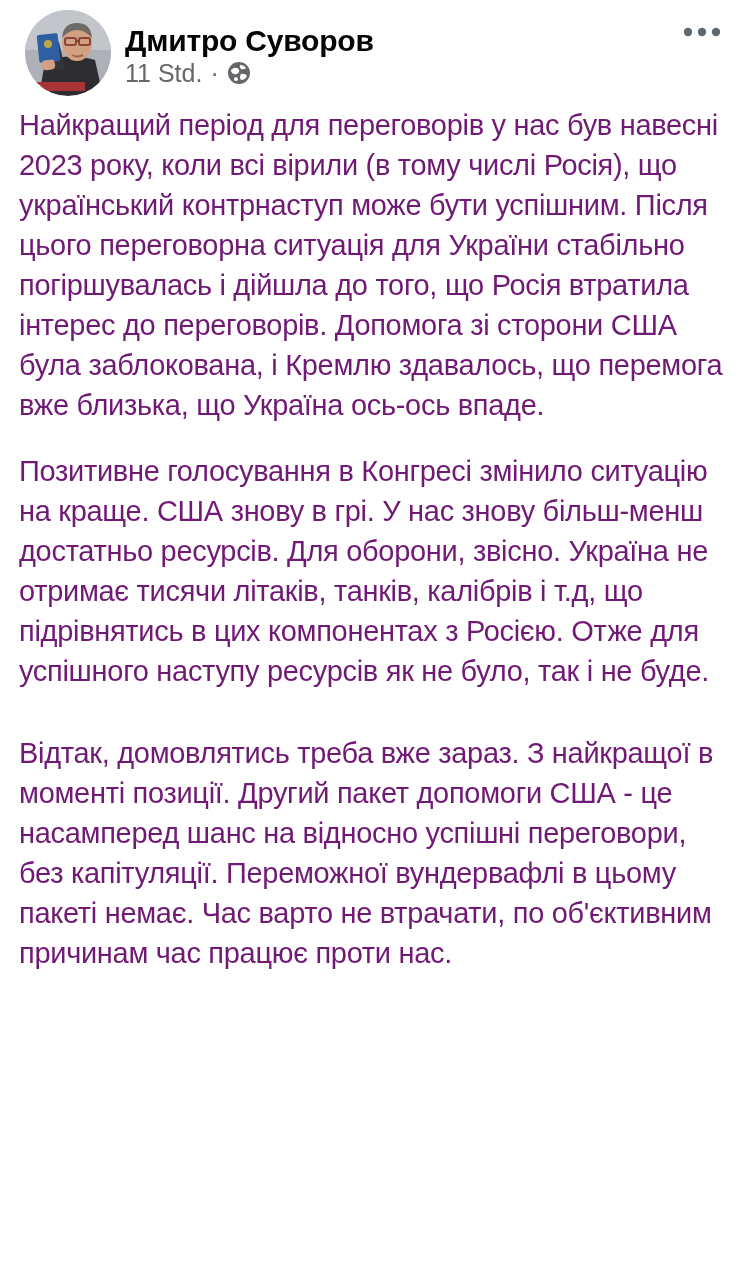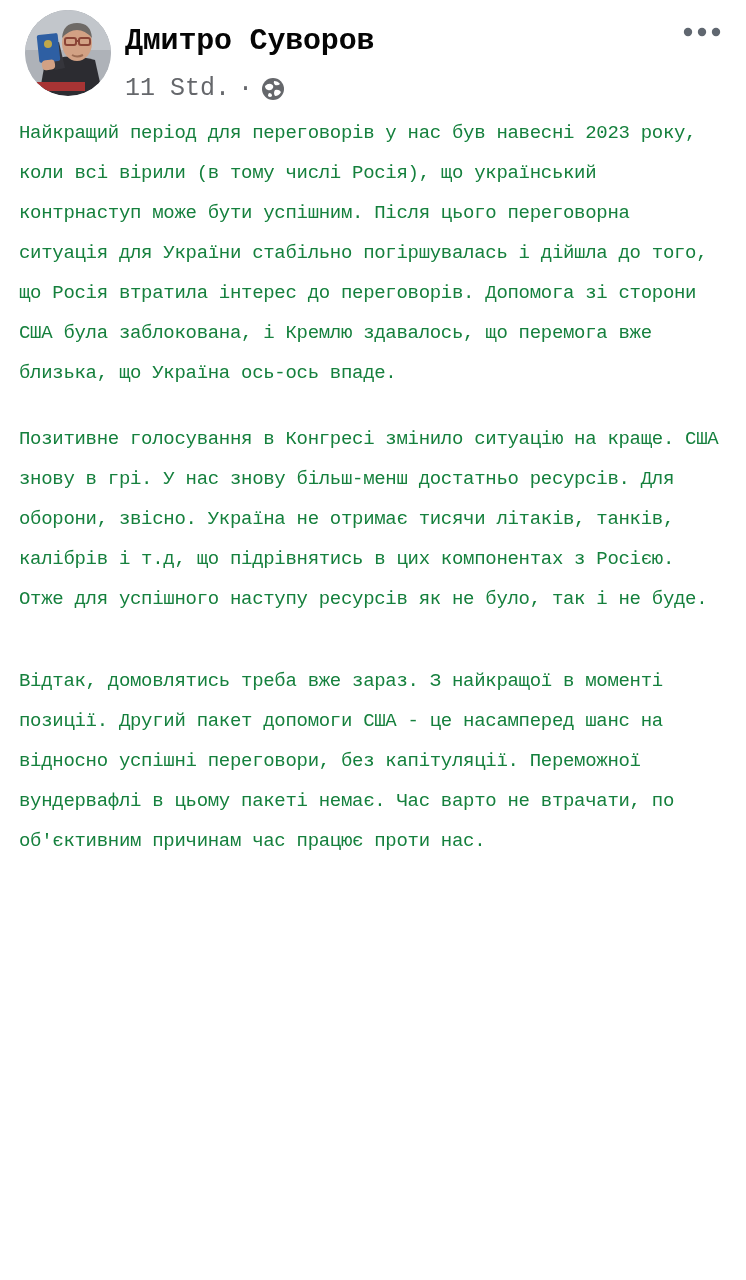--- a/index.html
+++ b/index.html
@@ -7,21 +7,20 @@
     padding: 0;
     background: #ffffff;
     font-family: "Liberation Sans", "DejaVu Sans", sans-serif;
   }
   .page {
     position: relative;
     width: 746px;
     height: 1280px;
     background: #ffffff;
     overflow: hidden;
-    font-family: Liberation Mono, monospace;
   }
   
   .post-header {
     display: flex;
     align-items: flex-start;
     padding: 10px 20px 0 25px;
   }
   .avatar {
     width: 86px;
     height: 86px;
@@ -39,21 +38,21 @@
   }
   .author {
     font-size: 30px;
     font-weight: bold;
     color: #050505;
     line-height: 34px;
     letter-spacing: -0.2px;
     cursor: pointer;
   }
   .meta-row {
-    margin-top: 16px;
+    margin-top: 0;
     display: flex;
     align-items: center;
     gap: 8px;
     font-size: 25px;
     color: #65676b;
     line-height: 30px;
   }
   .meta-row .sep { color: #65676b; }
   .globe { width: 24px; height: 24px; display: inline-block; }
   .more-btn {
@@ -62,23 +61,23 @@
     cursor: pointer;
     flex: none;
   }
   .more-btn svg { display: block; }
   
   .post-body {
     padding: 9px 19px 0 19px;
   }
   .post-body p {
     margin: 0 0 26px 0;
-    font-size: 19px;
+    font-size: 29px;
     line-height: 40px;
-    color: #15803d;
+    color: #701a75;
     letter-spacing: -0.3px;
     word-spacing: 0px;
   }
   .post-body p:last-child { margin-bottom: 0; margin-top: 42px; }
 </style>
 </head>
 <body>
 
 <div class="page">
 

